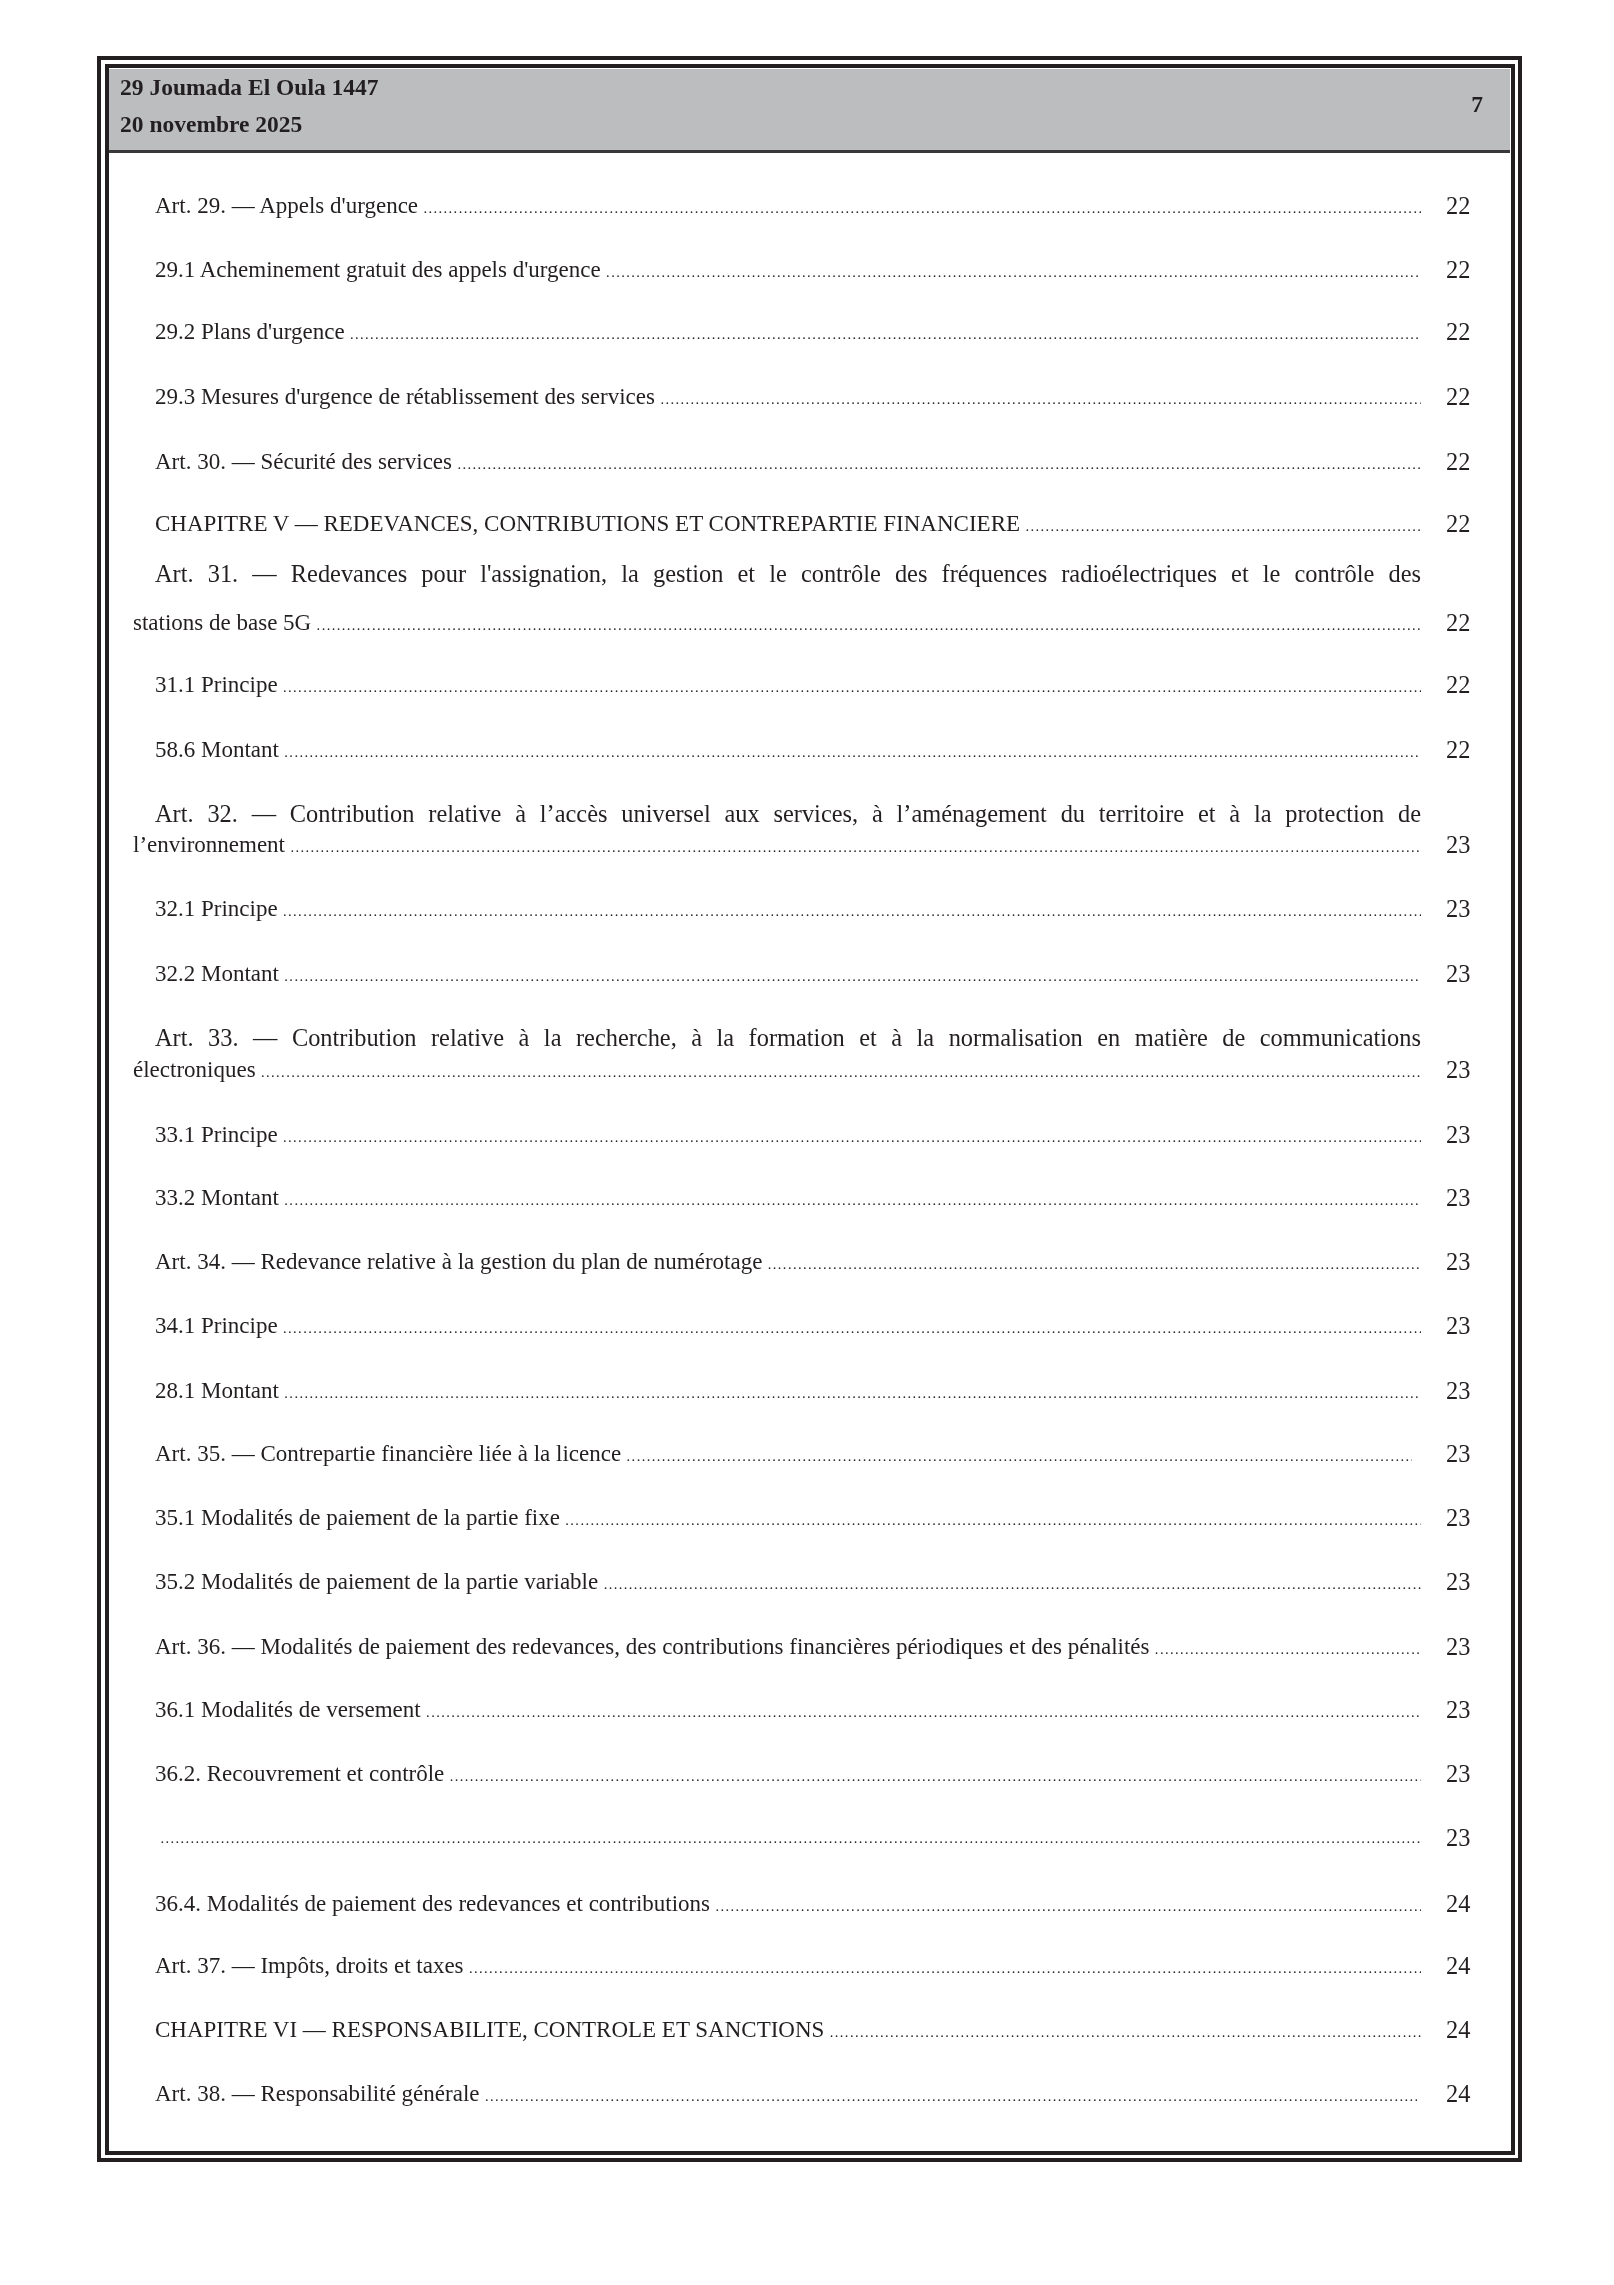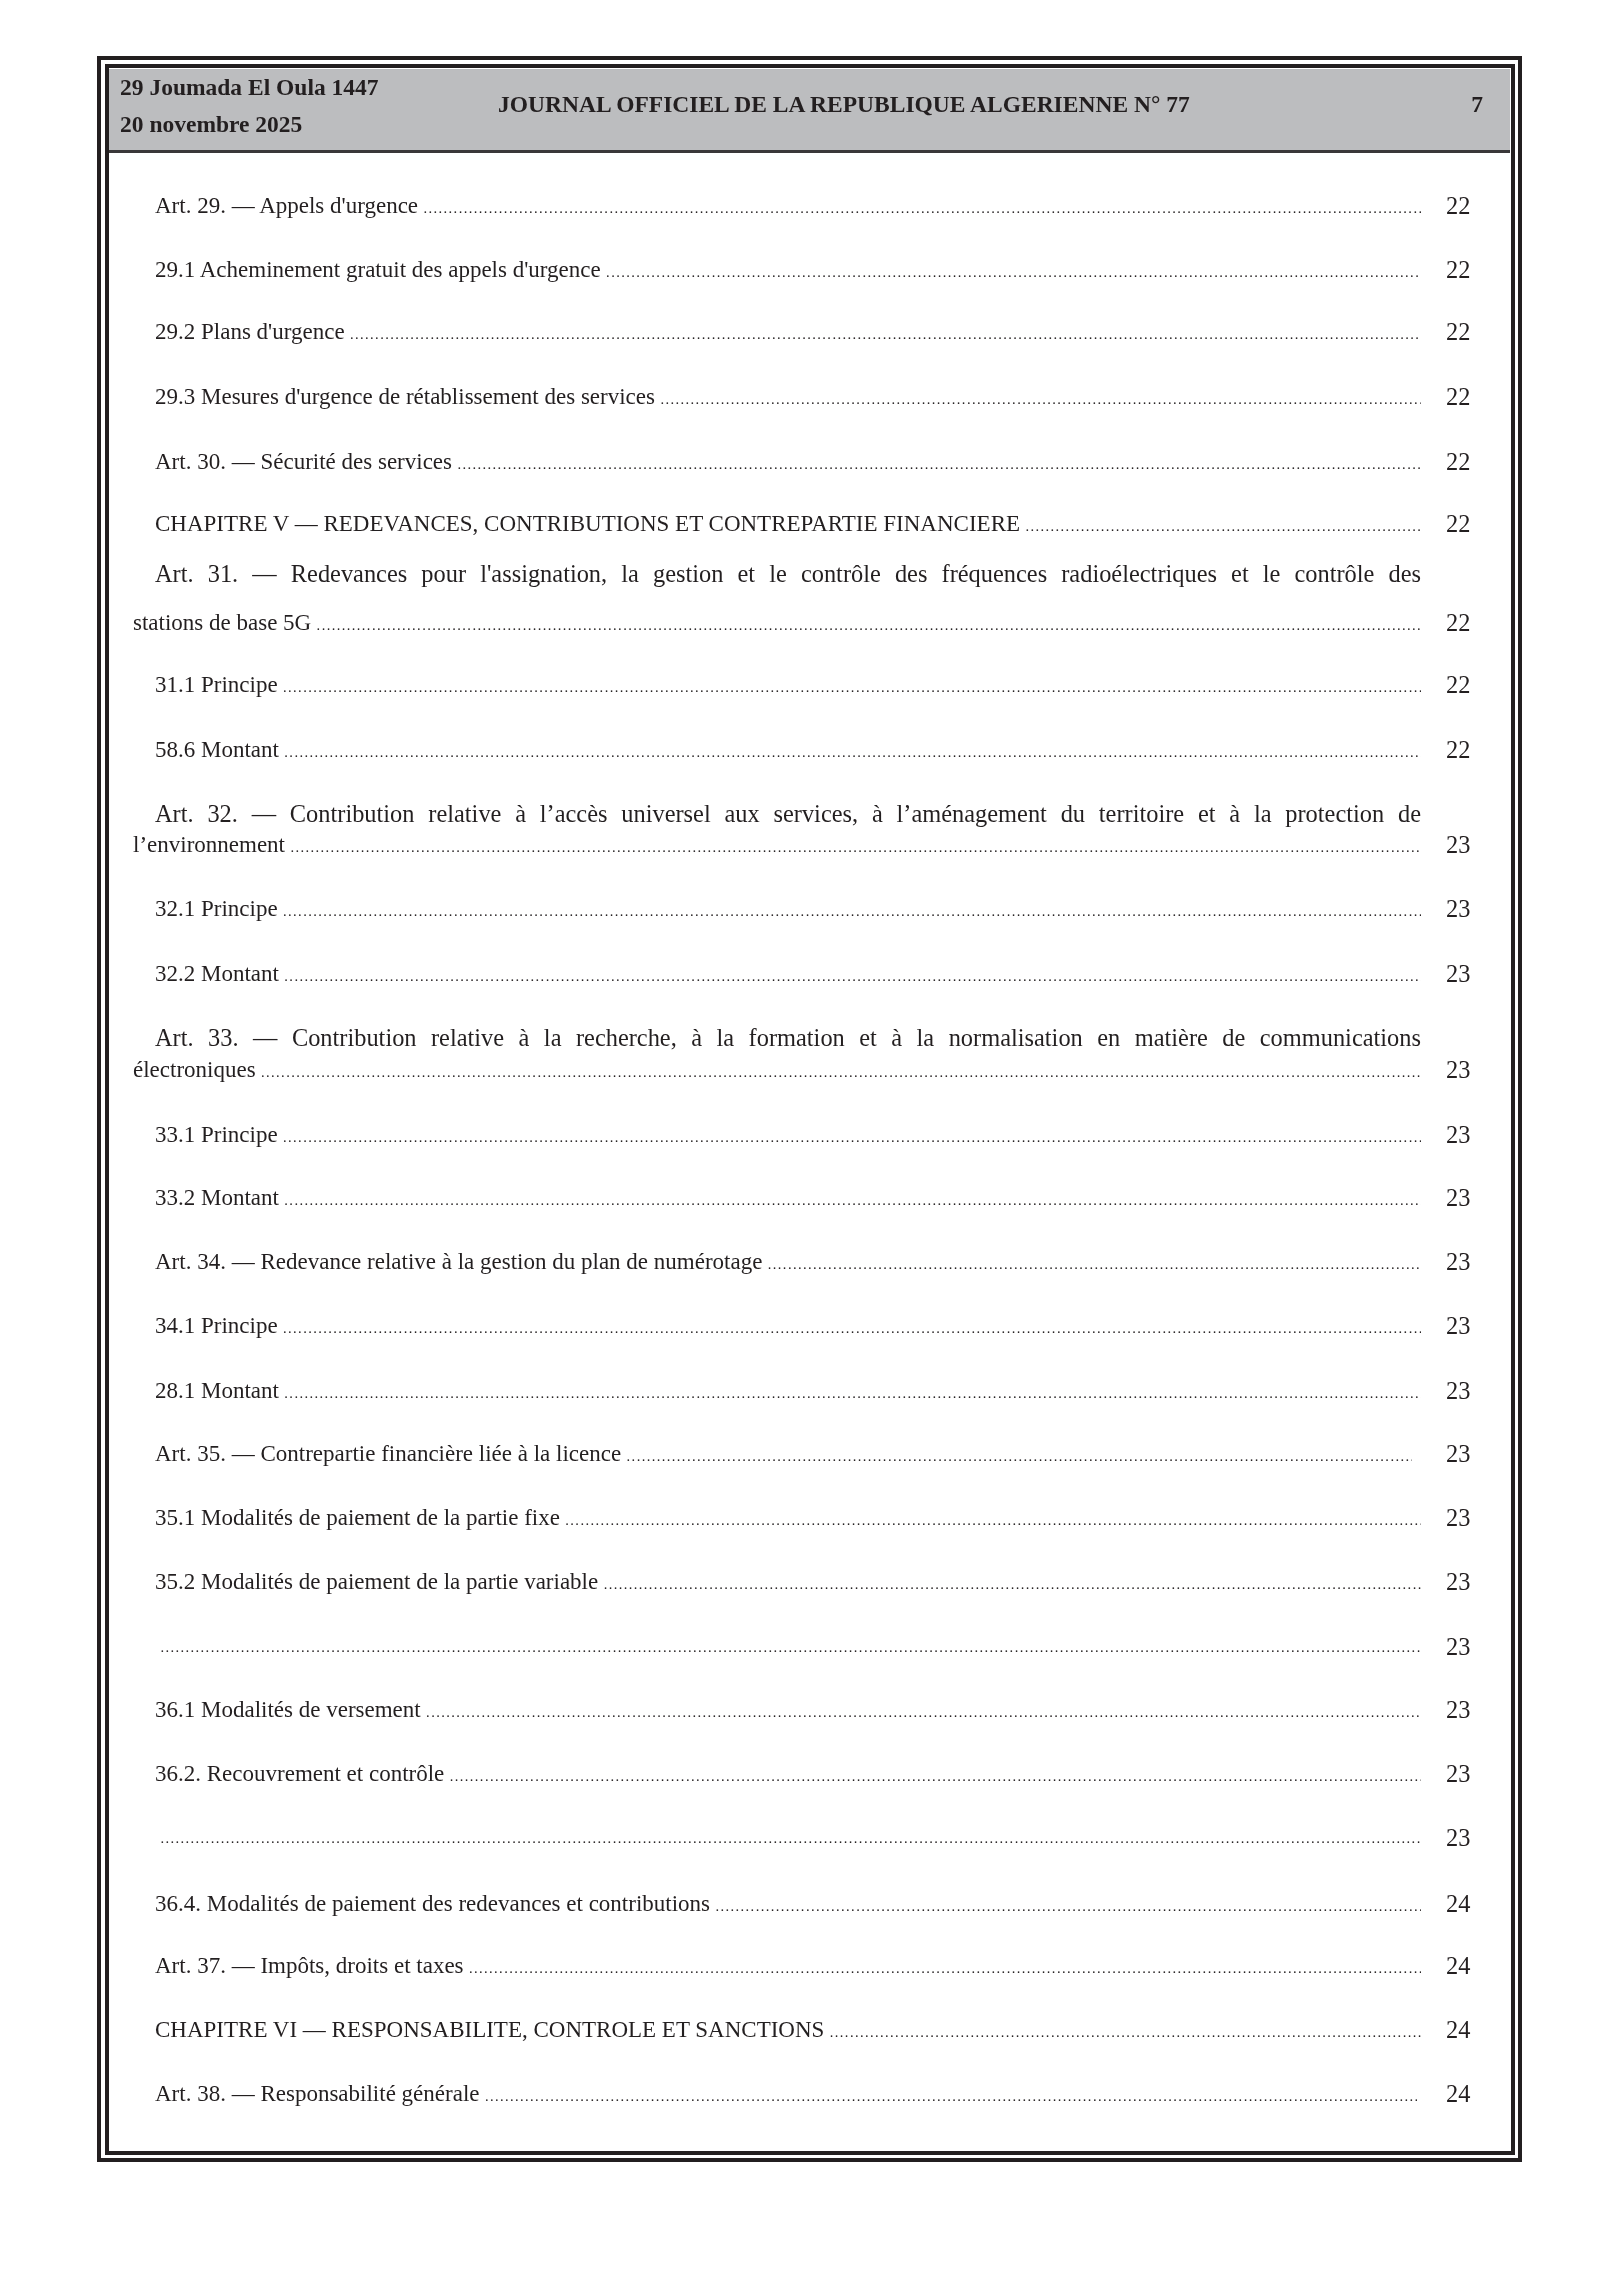--- a/index.html
+++ b/index.html
@@ -28,21 +28,20 @@
 </style>
 </head>
 <body>
 
 <div class="frame-outer"></div>
 <div class="frame-inner"></div>
 
 <div class="header">
   <div class="hdr-date l1">29 Joumada El Oula 1447</div>
   <div class="hdr-date l2">20 novembre 2025</div>
-  <div class="hdr-title">JOURNAL OFFICIEL DE LA REPUBLIQUE ALGERIENNE N° 77</div>
   <div class="hdr-page">7</div>
 </div>
 
 <div class="row" style="top:194px">
   <span class="txt"><span>Art. 29. — </span><span>Appels d'urgence</span></span>
     <span class="dots"></span>
 </div>
 <div class="pg" style="top:194px">22</div>
 
 <div class="row" style="top:258px">
@@ -162,20 +161,21 @@
 </div>
 <div class="pg" style="top:1506px">23</div>
 
 <div class="row" style="top:1570px">
   <span class="txt bold">35.2 Modalités de paiement de la partie variable</span>
     <span class="dots"></span>
 </div>
 <div class="pg" style="top:1570px">23</div>
 
 <div class="row" style="top:1635px">
+  <span class="txt"><span>Art. 36. — </span><span>Modalités de paiement des redevances, des contributions financières périodiques et des pénalités</span></span>
     <span class="dots"></span>
 </div>
 <div class="pg" style="top:1635px">23</div>
 
 <div class="row" style="top:1698px">
   <span class="txt bold">36.1 Modalités de versement</span>
     <span class="dots"></span>
 </div>
 <div class="pg" style="top:1698px">23</div>
 

